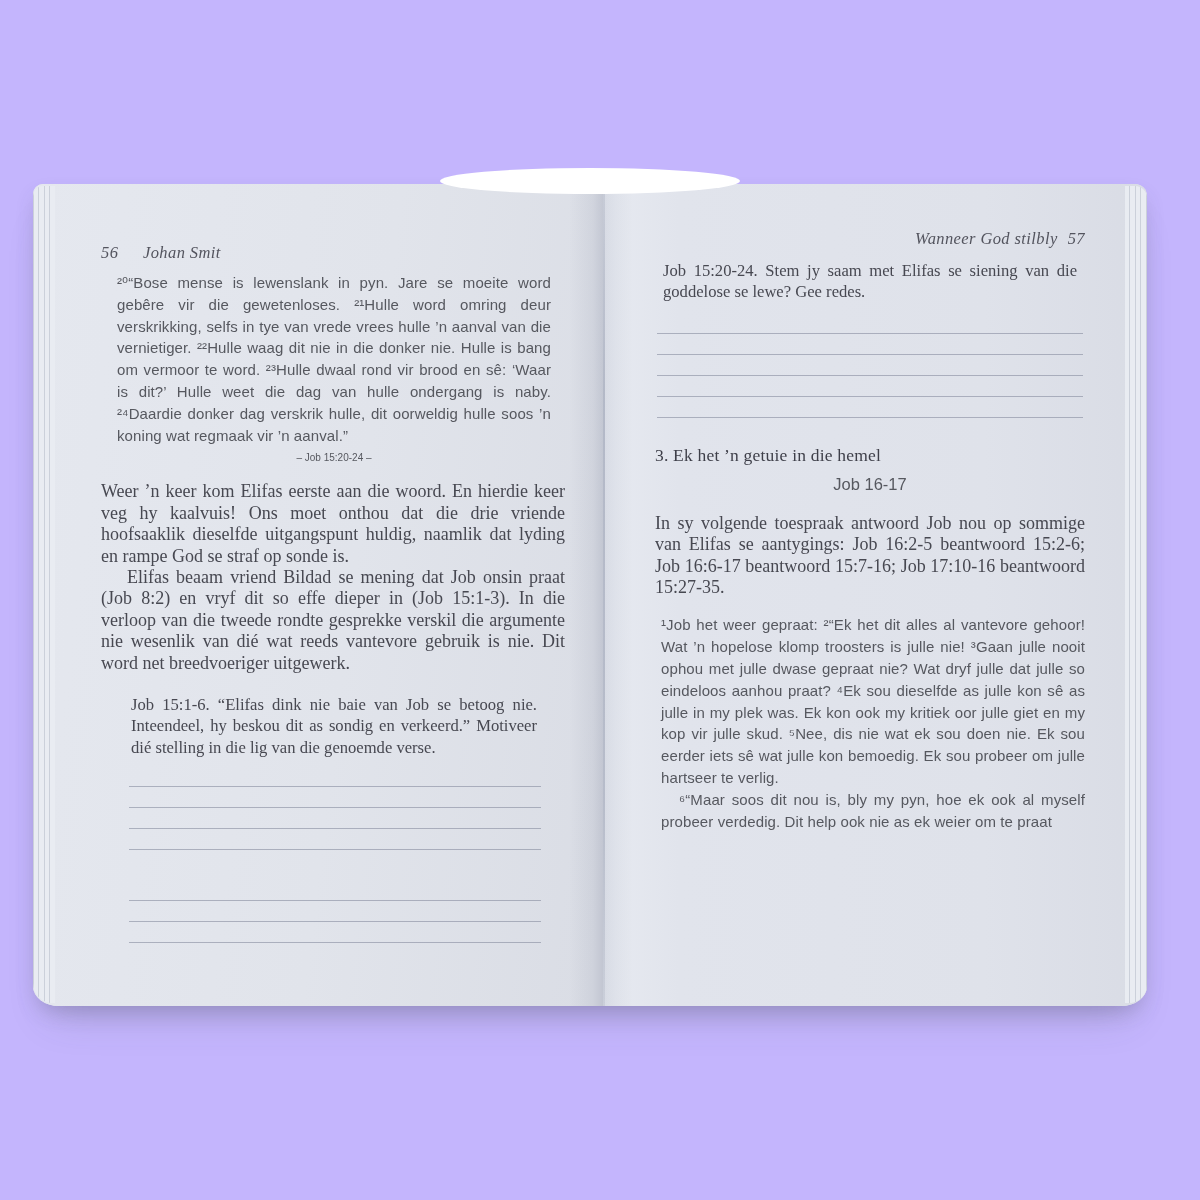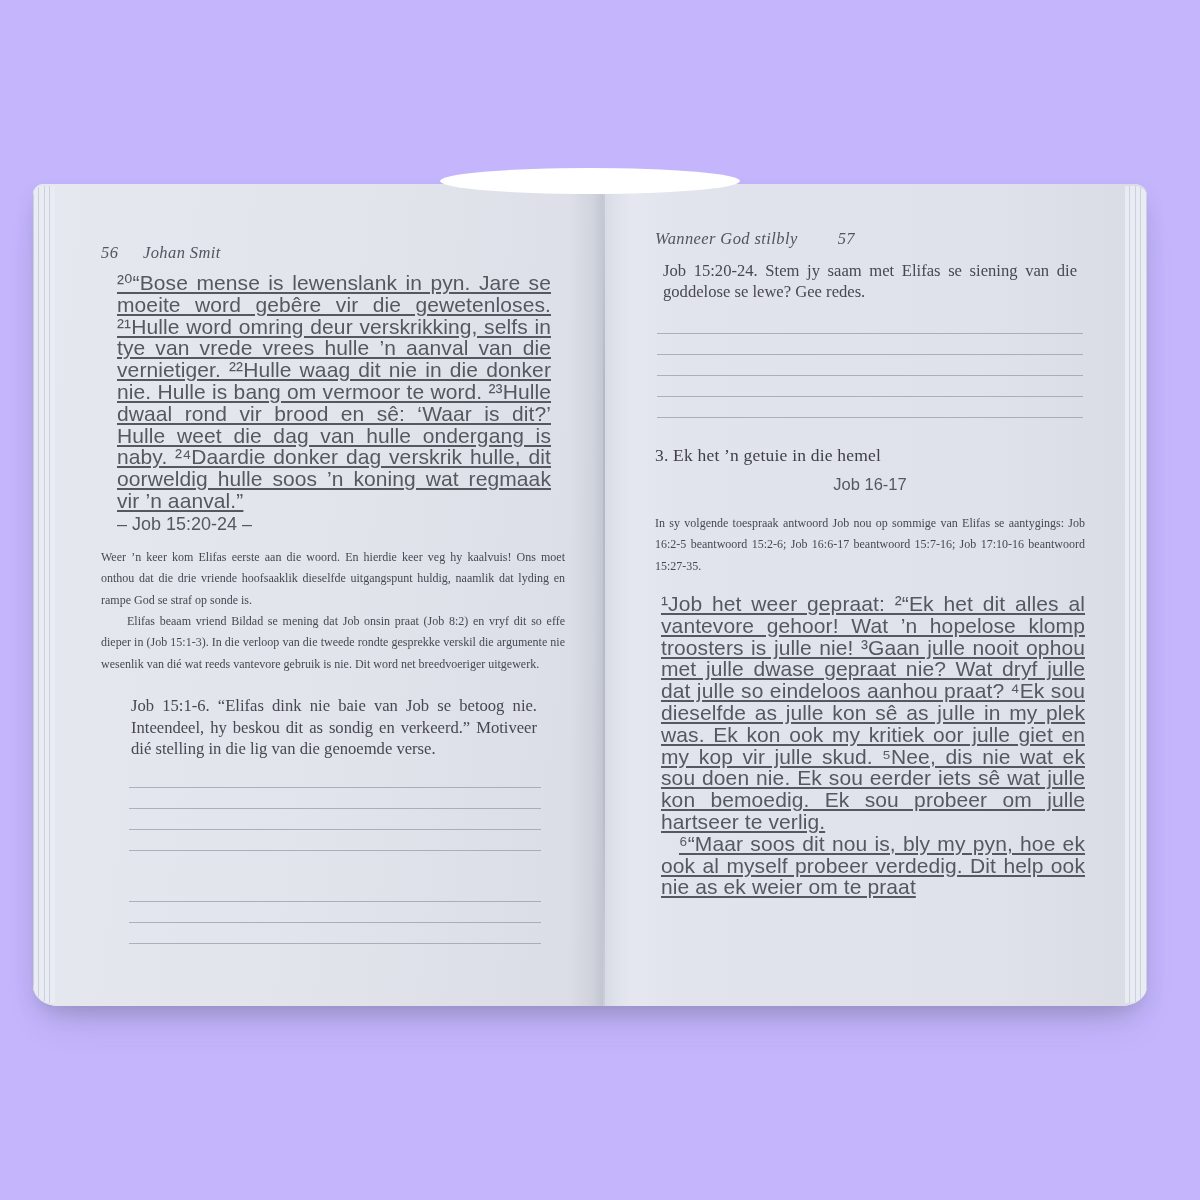--- a/index.html
+++ b/index.html
@@ -68,40 +68,40 @@
   .content-left{padding:60px 38px 0 68px;}
   .content-right{padding:46px 62px 0 52px;}
 
   .running-header{
     display:flex;align-items:baseline;
     font:italic 16.5px/17px "Liberation Serif","DejaVu Serif",serif;
     color:#53545e;letter-spacing:0.4px;
   }
   .running-header .pagenum{font-style:italic;}
   .rh-left .pagenum{width:42px;}
-  .rh-right{gap:40px;}
+  .rh-right{justify-content:flex-end;gap:10px;}
 
   .sans{
     font-family:"Liberation Sans","DejaVu Sans",sans-serif;
     color:#56585f;
   }
   .quote-text{
     margin:0;
-    font-size:21px;line-height:21.8px;
-    text-align:justify;letter-spacing:0.1px;text-decoration:underline;
+    font-size:15px;line-height:21.8px;
+    text-align:justify;letter-spacing:0.1px;
   }
   .left-quote{margin:11px 14px 0 16px;}
   .quote-attrib{
-    margin:1px 0 0 0;text-align:left;
-    font-size:18px;line-height:22px;
+    margin:1px 0 0 0;text-align:center;
+    font-size:10px;line-height:22px;
   }
 
   .body-para{
     margin:12px 0 0 0;
-    font-size:12px;line-height:21.4px;
+    font-size:18px;line-height:21.4px;
     color:#474851;text-align:justify;
   }
   .body-para.follow{margin-top:0;text-indent:26px;}
 
   .question{margin:20px 20px 0 22px;}
   .content-right .question{margin-left:0;margin-right:0;}
   .q-text{
     margin:8px;font-size:16.6px;line-height:21.4px;
     color:#474851;text-align:justify;
   }

